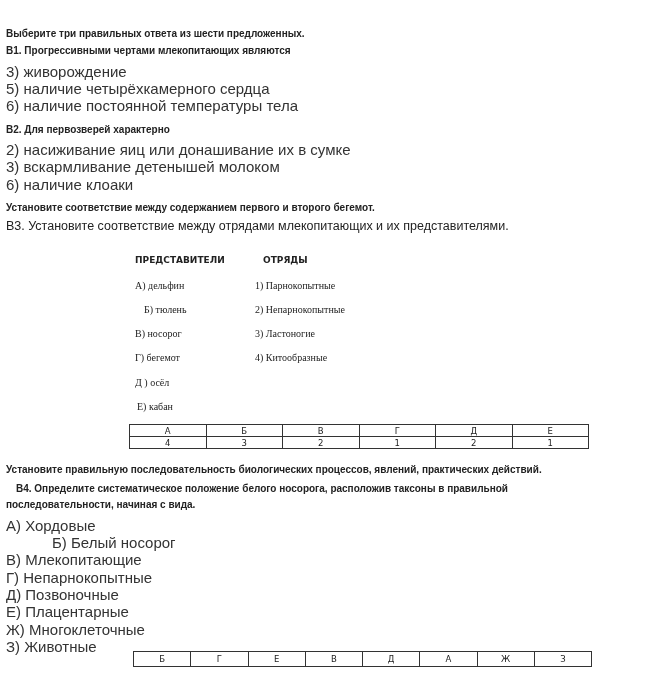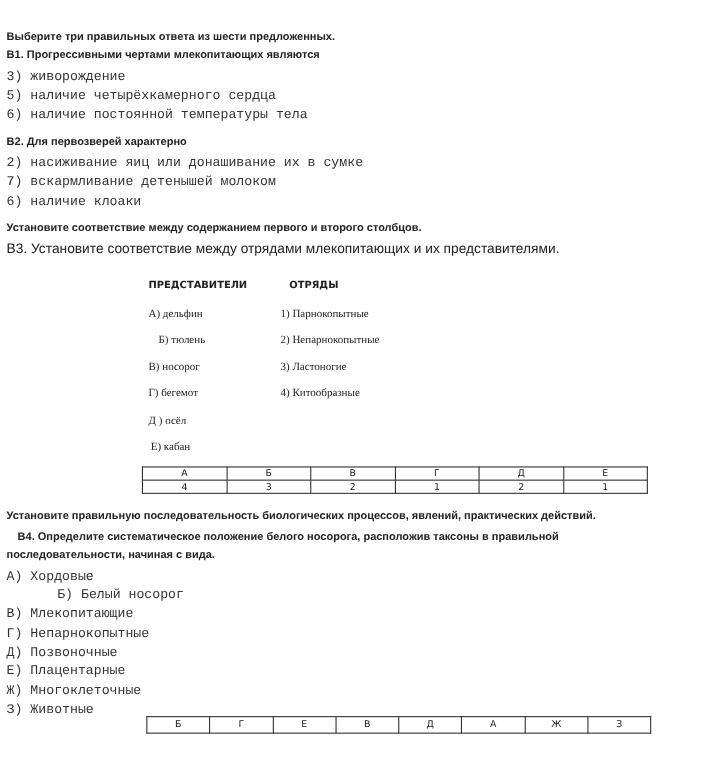--- a/index.html
+++ b/index.html
@@ -1,19 +1,19 @@
 <!DOCTYPE html>
 <html><head>
 <meta charset="utf-8">
 <style>
   html, body { margin:0; padding:0; background:#ffffff; }
   body { width:657px; height:691px; position:relative; overflow:hidden; color:#1a1a1a; font-family:"Liberation Sans", sans-serif; }
   .abs { position:absolute; white-space:nowrap; }
   .hd { font-size:10px; font-weight:bold; color:#222; }
-  .bd { font-size:12px; color:#333;font-family:Liberation Mono, monospace; }
+  .bd { font-size:15px; color:#333; }
   .nb { font-size:12.5px; color:#222; }
   .sm { font-size:10px; color:#222; font-family:Liberation Serif, serif; }
   .smb { font-size:9px; font-weight:bold; color:#222; font-family:"DejaVu Sans", sans-serif; }
   table.grid { position:absolute; border-collapse:collapse; table-layout:fixed; }
   table.grid td { border:1px solid #333; text-align:center; font-family:"DejaVu Sans", sans-serif; font-size:8.5px; color:#222; padding:0; }
   #t1 { left:129px; top:424px; width:460px; }
   #t1 td { height:11px; }
   #t2 { left:133px; top:651px; width:459px; }
   #t2 td { height:14px; }
 </style>
@@ -21,24 +21,24 @@
 <body>
 
 <div class="abs hd" style="left:6px;top:28px;">Выберите три правильных ответа из шести предложенных.</div>
 <div class="abs hd" style="left:6px;top:45px;">В1. Прогрессивными чертами млекопитающих являются</div>
 <div class="abs bd" style="left:6px;top:63px;">3) живорождение</div>
 <div class="abs bd" style="left:6px;top:80px;">5) наличие четырёхкамерного сердца</div>
 <div class="abs bd" style="left:6px;top:97px;">6) наличие постоянной температуры тела</div>
 
 <div class="abs hd" style="left:6px;top:124px;">В2. Для первозверей характерно</div>
 <div class="abs bd" style="left:6px;top:141px;">2) насиживание яиц или донашивание их в сумке</div>
-<div class="abs bd" style="left:6px;top:158px;">7) вскармливание детенышей молоком</div>
+<div class="abs bd" style="left:6px;top:158px;">3) вскармливание детенышей молоком</div>
 <div class="abs bd" style="left:6px;top:176px;">6) наличие клоаки</div>
 
-<div class="abs hd" style="left:6px;top:202px;">Установите соответствие между содержанием первого и второго столбцов.</div>
+<div class="abs hd" style="left:6px;top:202px;">Установите соответствие между содержанием первого и второго бегемот.</div>
 <div class="abs nb" style="left:6px;top:219px;">В3. Установите соответствие между отрядами млекопитающих и их представителями.</div>
 
 <div class="abs smb" style="left:135px;top:255px;">ПРЕДСТАВИТЕЛИ</div>
 <div class="abs smb" style="left:263px;top:255px;">ОТРЯДЫ</div>
 
 <div class="abs sm" style="left:135px;top:280px;">А) дельфин</div>
 <div class="abs sm" style="left:144px;top:304px;">Б) тюлень</div>
 <div class="abs sm" style="left:135px;top:328px;">В) носорог</div>
 <div class="abs sm" style="left:135px;top:352px;">Г) бегемот</div>
 <div class="abs sm" style="left:135px;top:377px;">Д ) осёл</div>

